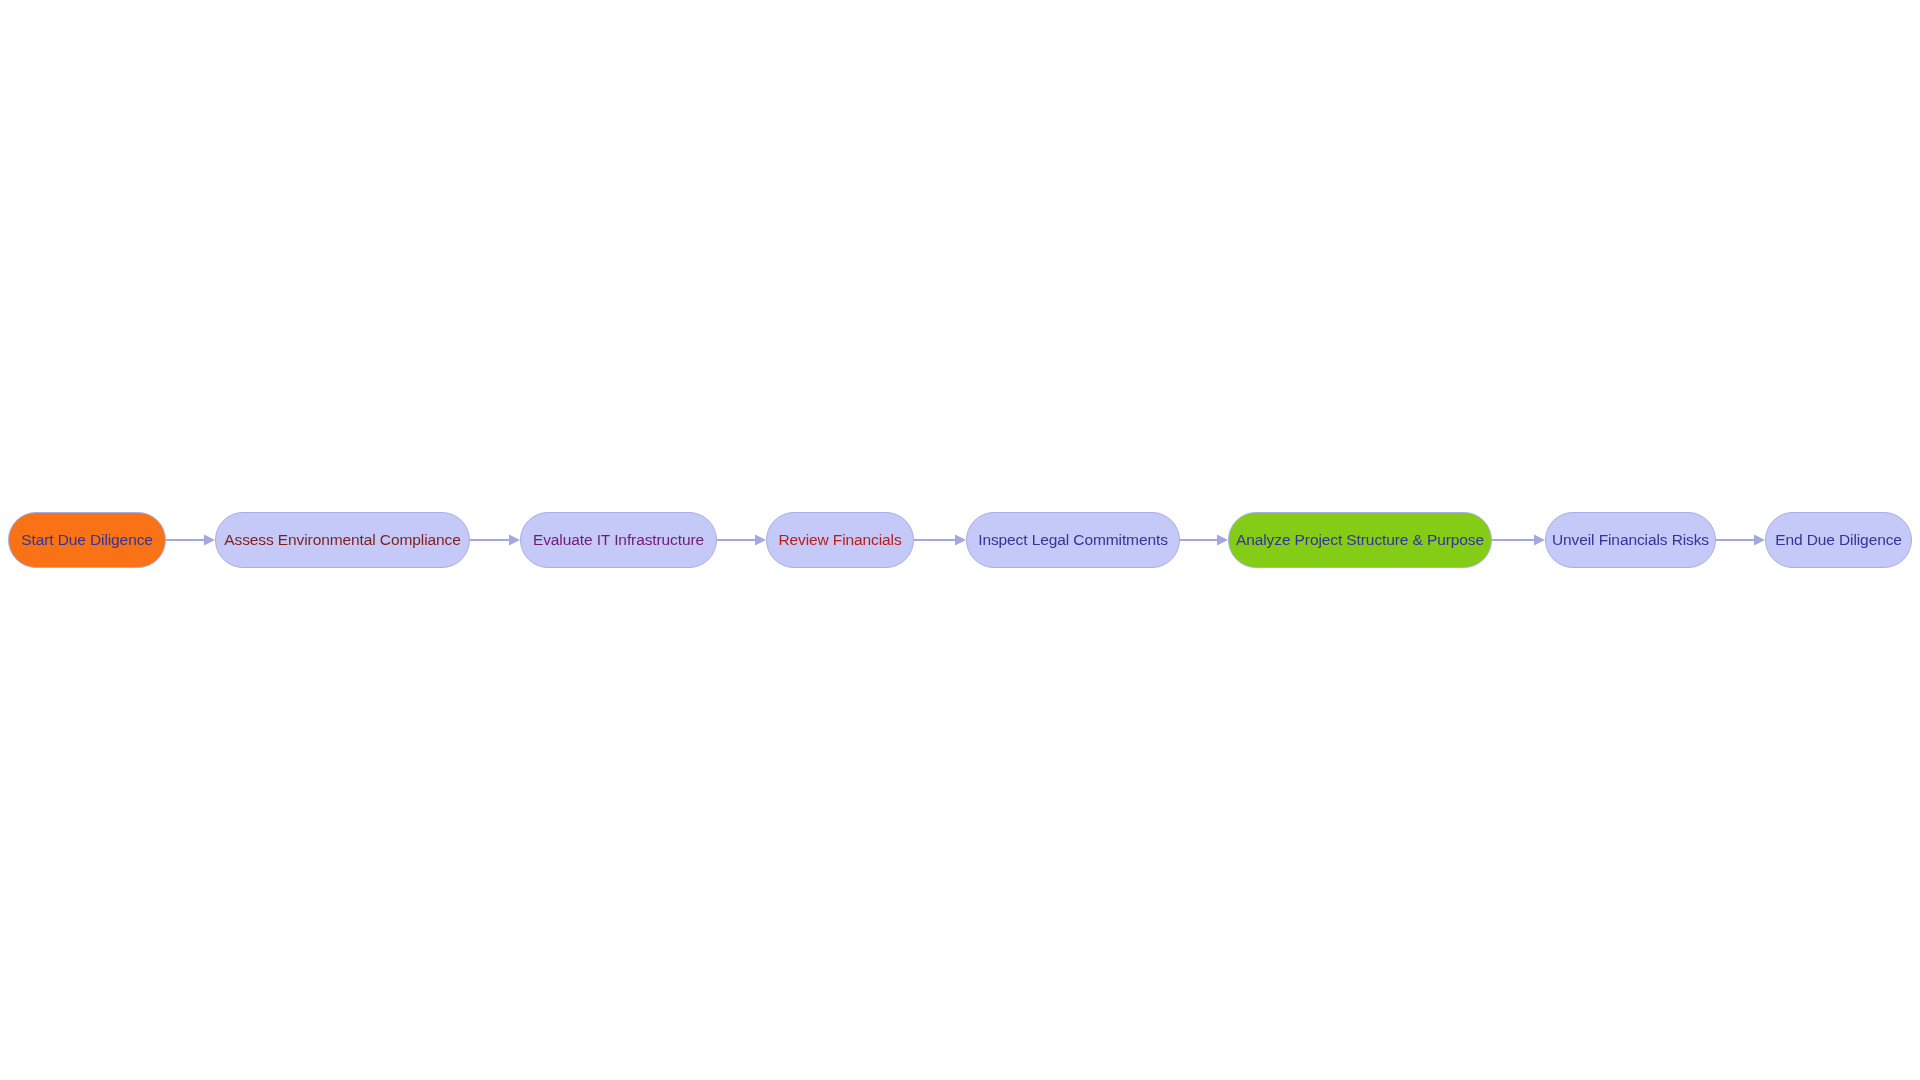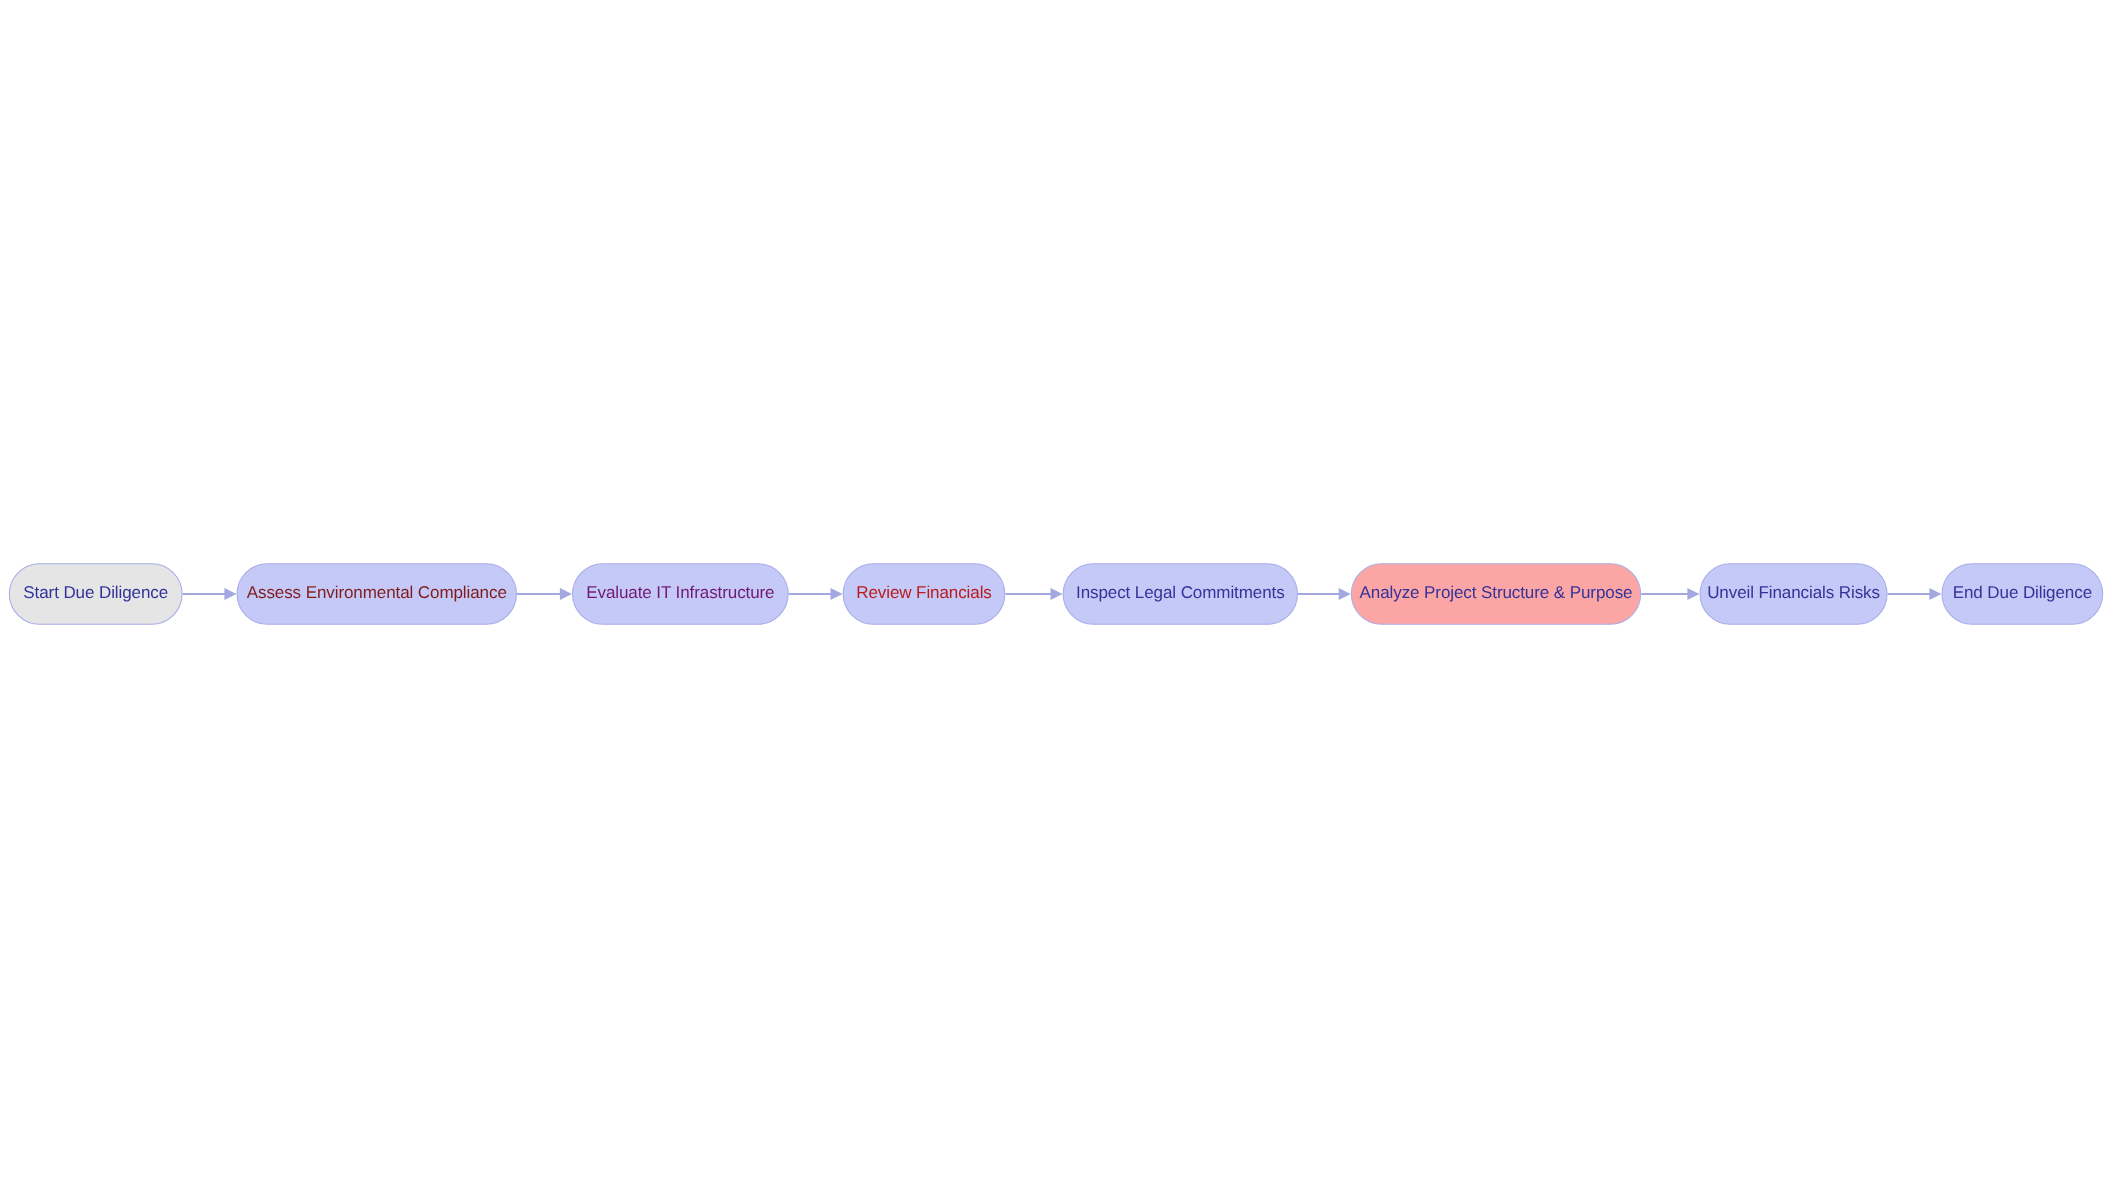--- a/index.html
+++ b/index.html
@@ -66,21 +66,21 @@
   .flow-edge svg {
     display: block;
     overflow: visible;
   }
 </style>
 </head>
 <body>
 
 <div id="flowchart-canvas">
   <div class="flow-row" id="flow-row" style="padding-left: 8px;">
-      <div class="flow-node" style="width: 158px; background: #e5e5e5; border-color: rgb(168, 174, 232);">
+      <div class="flow-node" style="width: 158px; background: #f97316; border-color: rgb(168, 174, 232);">
         <span class="flow-node-label" style="color: rgb(51, 51, 153);">Start Due Diligence</span>
       </div>
       <div class="flow-edge" style="width: 49px;">
         <svg width="49" height="16" viewBox="0 0 49 16">
           <line x1="0" y1="8" x2="39" y2="8" stroke="#a3a9e0" stroke-width="2"></line>
           <polygon points="38,2.5 49,8 38,13.5" fill="#a3a9e0"></polygon>
         </svg>
       </div>
       <div class="flow-node" style="width: 255px; background: rgb(197, 201, 247); border-color: rgb(168, 174, 232);">
         <span class="flow-node-label" style="color: #7f1d1d;">Assess Environmental Compliance</span>
@@ -111,21 +111,21 @@
       </div>
       <div class="flow-node" style="width: 214px; background: rgb(197, 201, 247); border-color: rgb(168, 174, 232);">
         <span class="flow-node-label" style="color: rgb(51, 51, 153);">Inspect Legal Commitments</span>
       </div>
       <div class="flow-edge" style="width: 48px;">
         <svg width="48" height="16" viewBox="0 0 48 16">
           <line x1="0" y1="8" x2="38" y2="8" stroke="#a3a9e0" stroke-width="2"></line>
           <polygon points="37,2.5 48,8 37,13.5" fill="#a3a9e0"></polygon>
         </svg>
       </div>
-      <div class="flow-node" style="width: 264px; background: #fca5a5; border-color: rgb(168, 174, 232);">
+      <div class="flow-node" style="width: 264px; background: #84cc16; border-color: rgb(168, 174, 232);">
         <span class="flow-node-label" style="color: rgb(51, 51, 153);">Analyze Project Structure &amp; Purpose</span>
       </div>
       <div class="flow-edge" style="width: 53px;">
         <svg width="53" height="16" viewBox="0 0 53 16">
           <line x1="0" y1="8" x2="43" y2="8" stroke="#a3a9e0" stroke-width="2"></line>
           <polygon points="42,2.5 53,8 42,13.5" fill="#a3a9e0"></polygon>
         </svg>
       </div>
       <div class="flow-node" style="width: 171px; background: rgb(197, 201, 247); border-color: rgb(168, 174, 232);">
         <span class="flow-node-label" style="color: rgb(51, 51, 153);">Unveil Financials Risks</span>

